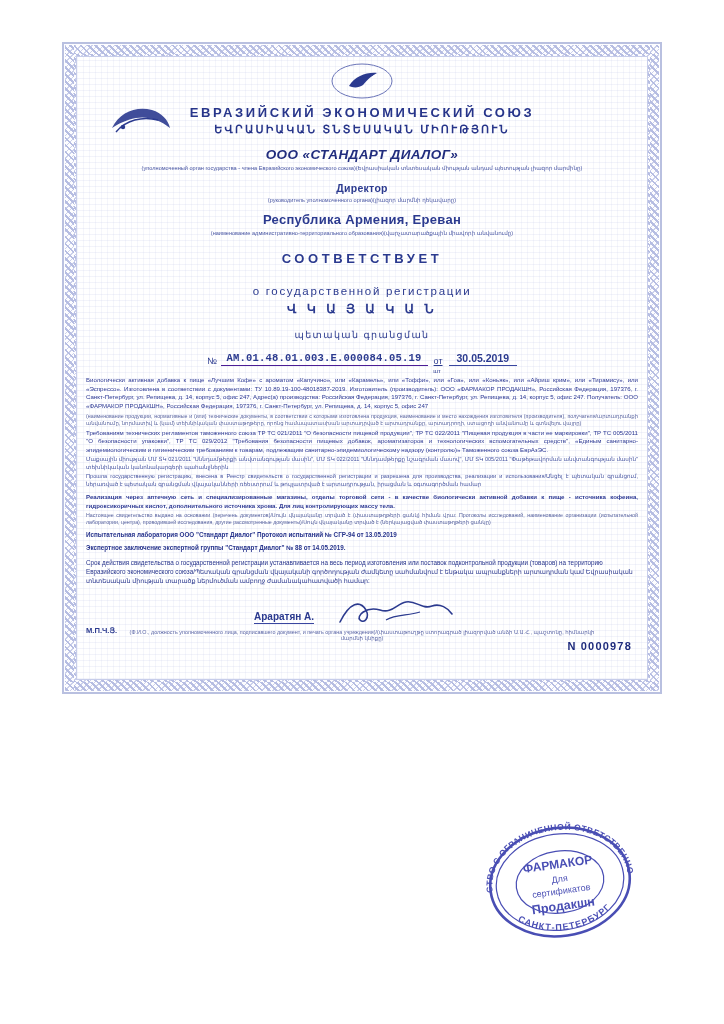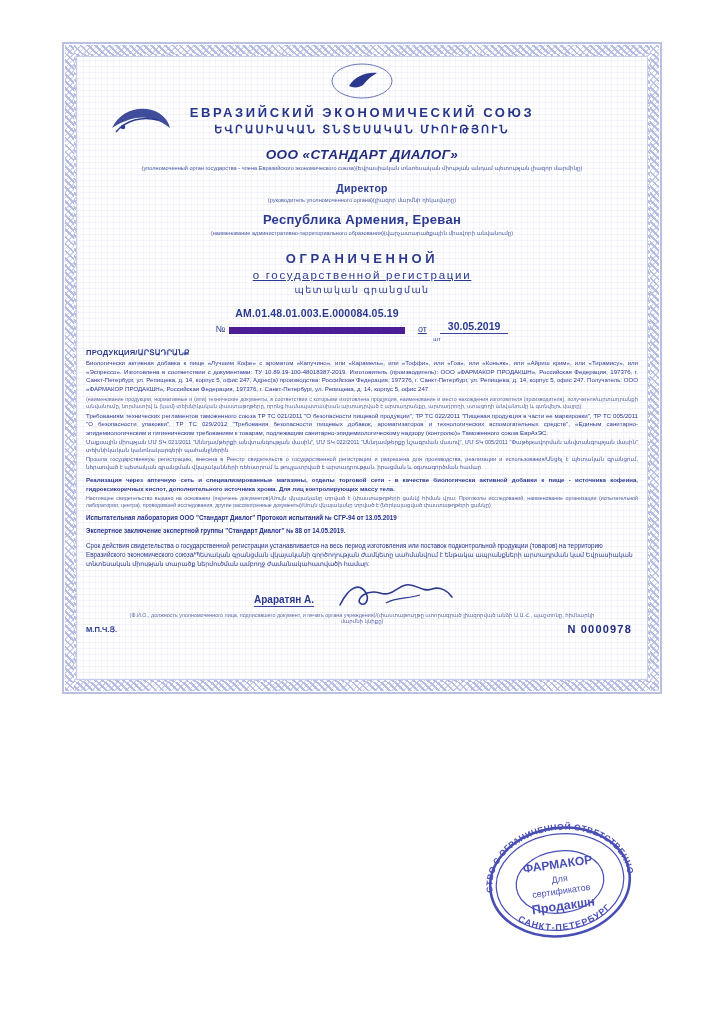--- a/index.html
+++ b/index.html
@@ -141,51 +141,51 @@
     margin-top: 14px;
   }
   .doc-title .l1 {
     font-size: 13px;
     font-weight: bold;
     letter-spacing: 3.6px;
   }
   .doc-title .l2 {
     font-size: 11.5px;
     letter-spacing: 1.7px;
-    margin-top: 3px;
-    text-decoration: underline;
+    margin-top: 19px;
   }
   .doc-title .l3 {
     font-size: 12.5px;
     font-weight: bold;
     letter-spacing: 3.4px;
     margin-top: 4px;
   }
   .doc-title .l4 {
     font-size: 9.5px;
     letter-spacing: 1.4px;
-    margin-top: 3px;
+    margin-top: 13px;
   }
 
   .numrow {
     display: flex;
     align-items: flex-end;
     justify-content: center;
     margin-top: 12px;
     font-size: 9px;
   }
   .numrow .lbl { margin-right: 4px; }
   .numrow .regno {
     font-weight: bold;
     font-size: 10.5px;
     letter-spacing: .2px;
-    border-bottom: 7px solid #4c1d95;
-    padding: 0 6px 8px 6px;
-  }
-  .numrow .ot { margin: 0 13px; font-size: 9px; text-decoration: underline; }
+    border-bottom: 1px solid #4c1d95;
+    padding: 0 6px 1px 6px;
+    font-family: Liberation Mono, monospace;
+  }
+  .numrow .ot { margin: 0 6px; font-size: 9px; text-decoration: underline; }
   .numrow .date {
     font-weight: bold;
     font-size: 10.5px;
     border-bottom: 1px solid #3a47a0;
     padding: 0 8px 1px 8px;
     text-align: right;
   }
   .shtamp {
     text-align: center;
     font-size: 6px;
@@ -254,21 +254,21 @@
     left: 40px;
     top: 29px;
     right: 40px;
     font-size: 5.4px;
     color: #5a65a6;
     text-align: center;
   }
   .mp {
     position: absolute;
     left: 0;
-    top: 42px;
+    top: 26px;
     font-size: 7.6px;
     font-weight: bold;
   }
   .scribble {
     position: absolute;
     left: 250px;
     top: -4px;
     width: 120px;
     height: 34px;
   }
@@ -330,34 +330,34 @@
       <div class="org-name">ООО «СТАНДАРТ ДИАЛОГ»</div>
       <div class="caption">(уполномоченный орган государства - члена Евразийского экономического союза)(Եվրասիական տնտեսական միության անդամ պետության լիազոր մարմինը)</div>
 
       <div class="role">Директор</div>
       <div class="caption">(руководитель уполномоченного органа)(լիազոր մարմնի ղեկավարը)</div>
 
       <div class="place">Республика Армения, Ереван</div>
       <div class="caption">(наименование административно-территориального образования)(վարչատարածքային միավորի անվանումը)</div>
 
       <div class="doc-title">
-        <div class="l1">ОГРАНИЧЕННОЙ</div>
+        <div class="l1">СООТВЕТСТВУЕТ</div>
         <div class="l2">о государственной регистрации</div>
+        <div class="l3">Վ Կ Ա Յ Ա Կ Ա Ն</div>
         <div class="l4">պետական գրանցման</div>
       </div>
 
       <div class="numrow">
         <span class="lbl">№</span>
         <span class="regno">AM.01.48.01.003.Е.000084.05.19</span>
         <span class="ot">от</span>
         <span class="date">30.05.2019</span>
       </div>
       <div class="shtamp">шт</div>
 
-      <div class="sec-label">ПРОДУКЦИЯ/ԱՐՏԱԴՐԱՆՔ</div>
       <div class="body-text">Биологически активная добавка к пище «Луч​шим Кофе» с ароматом «Капучино», или «Карамель», или «Тоффи», или «Гоа», или «Коньяк», или «Айриш крим», или «Тирамису», или «Эспрессо». Изготовлена в соответствии с документами: ТУ 10.89.19-100-48018387-2019. Изготовитель (производитель): ООО «ФАРМАКОР ПРОДАКШН», Российская Федерация, 197376, г. Санкт-Петербург, ул. Репищева, д. 14, корпус 5, офис 247, Адрес(а) производства: Российская Федерация, 197376, г. Санкт-Петербург, ул. Репищева, д. 14, корпус 5, офис 247. Получатель: ООО «ФАРМАКОР ПРОДАКШН», Российская Федерация, 197376, г. Санкт-Петербург, ул. Репищева, д. 14, корпус 5, офис 247</div>
       <div class="sub-note">(наименование продукции, нормативные и (или) технические документы, в соответствии с которыми изготовлена продукция, наименование и место нахождения изготовителя (производителя), получателя/արտադրանքի անվանումը, նորմատիվ և (կամ) տեխնիկական փաստաթղթերը, որոնց համապատասխան արտադրված է արտադրանքը, արտադրողի, ստացողի անվանումը և գտնվելու վայրը)</div>
 
       <div class="body-text">Требованиям технических регламентов таможенного союза ТР ТС 021/2011 "О безопасности пищевой продукции", ТР ТС 022/2011 "Пищевая продукция в части ее маркировки", ТР ТС 005/2011 "О безопасности упаковки", ТР ТС 029/2012 "Требования безопасности пищевых добавок, ароматизаторов и технологических вспомогательных средств", «Единым санитарно-эпидемиологическим и гигиеническим требованиям к товарам, подлежащим санитарно-эпидемиологическому надзору (контролю)» Таможенного союза ЕврАзЭС.</div>
       <div class="hy-note">Մաքսային միության ՄՄ ՏԿ 021/2011 "Սննդամթերքի անվտանգության մասին", ՄՄ ՏԿ 022/2011 "Սննդամթերքը նշագրման մասով", ՄՄ ՏԿ 005/2011 "Փաթեթավորման անվտանգության մասին" տեխնիկական կանոնակարգերի պահանջներին</div>
 
       <div class="hy-note">Прошла государственную регистрацию, внесена в Реестр свидетельств о государственной регистрации и разрешена для производства, реализации и использования/Անցել է պետական գրանցում, ներառված է պետական գրանցման վկայականների ռեեստրում և թույլատրված է արտադրության, իրացման և օգտագործման համար</div>
 
       <div class="body-text" style="font-weight:bold;margin-top:5px;">Реализация через аптечную сеть и специализированные магазины, отделы торговой сети - в качестве биологически активной добавки к пище - источника кофеина, гидроксикоричных кислот, дополнительного источника хрома. Для лиц контролирующих массу тела.</div>
       <div class="sub-note">Настоящее свидетельство выдано на основании (перечень документов)/Սույն վկայականը տրված է (փաստաթղթերի ցանկ) հիման վրա: Протоколы исследований, наименование организации (испытательной лаборатории, центра), проводившей исследования, другие рассмотренные документы)/Սույն վկայականը տրված է (ներկայացված փաստաթղթերի ցանկը)</div>

